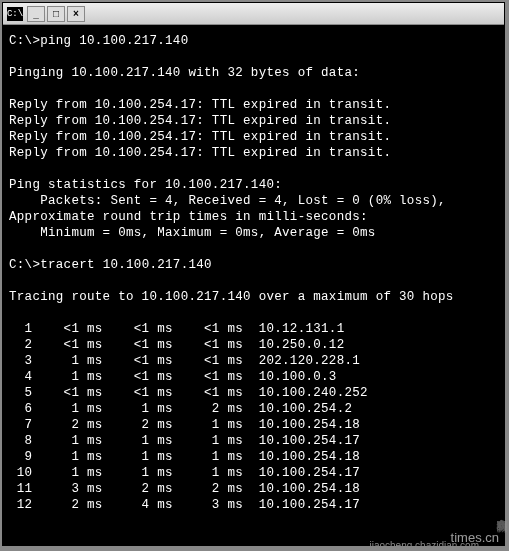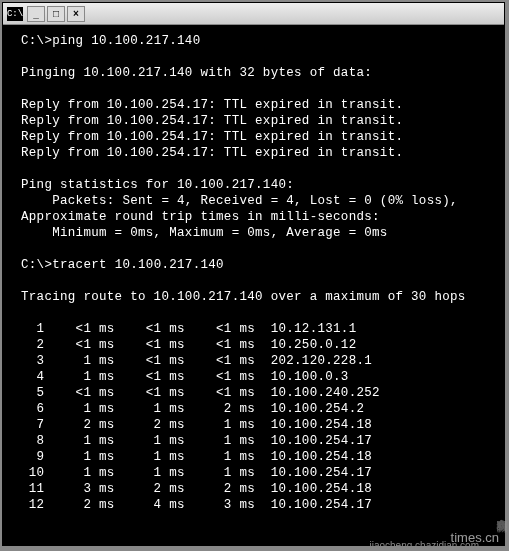--- a/index.html
+++ b/index.html
@@ -51,21 +51,21 @@
       justify-content: center;
       cursor: pointer;
       font-family: sans-serif;
       font-weight: bold;
     }
     .console {
       background: #000;
       color: #fff;
       font-size: 12.5px;
       line-height: 16px;
-      padding: 8px 18px;
+      padding: 8px 6px;
       height: calc(100% - 22px);
       overflow: hidden;
       font-family: 'Courier New', 'Lucida Console', monospace;
       white-space: pre;
       letter-spacing: 0.3px;
     }
     .watermark {
       position: absolute;
       bottom: 6px;
       right: 10px;

